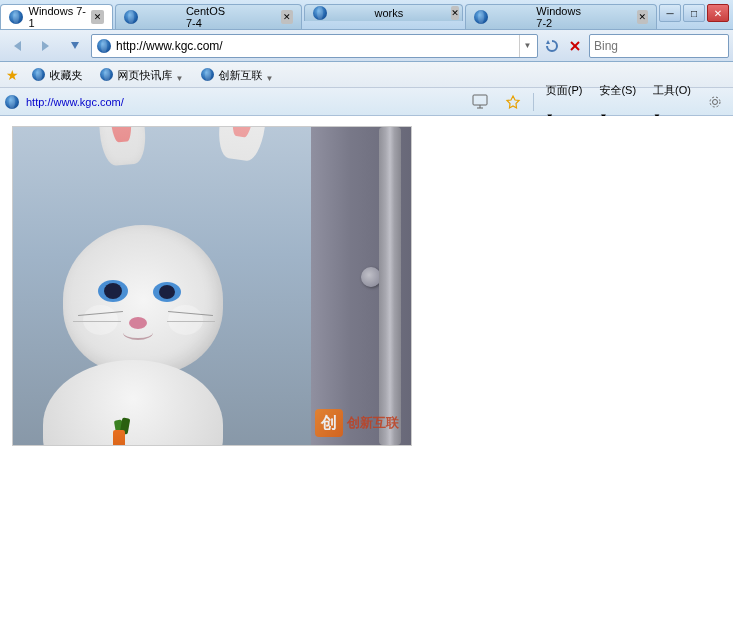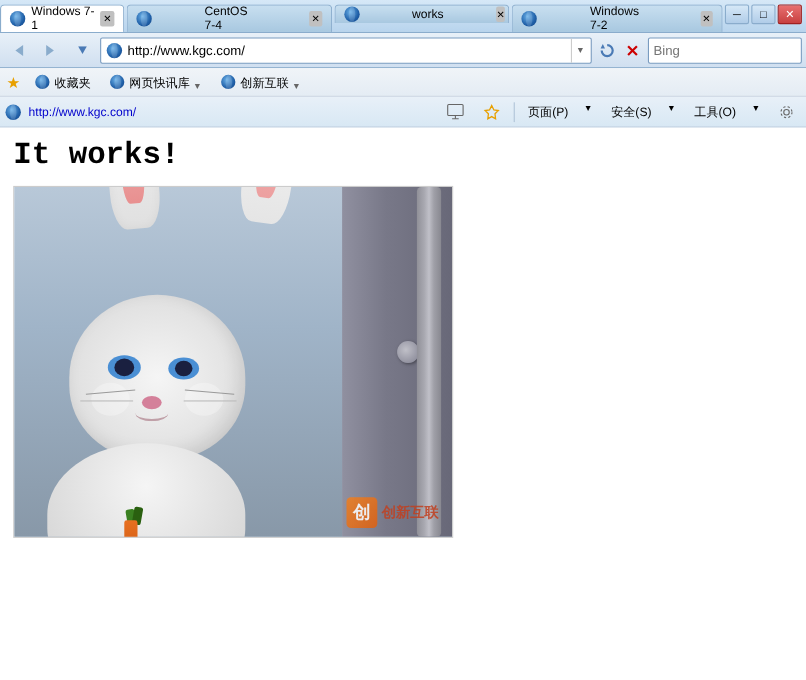--- a/index.html
+++ b/index.html
@@ -222,20 +222,21 @@
     }
     .toolbar2-btn {
       display: flex;
       justify-content: center;
       padding: 2px 6px;
       cursor: pointer;
       font-size: 11px;
       border: 1px solid transparent;
       border-radius: 2px;
       gap: 14px;
+      flex-direction: column;
     }
 
     
     .content-area {
       background: #fff;
       padding: 10px 12px;
       height: calc(618px - 30px - 32px - 26px - 28px);
       overflow: hidden;
       position: relative;
     }
@@ -655,21 +656,20 @@
     <div class="toolbar2-btn">
       <svg width="14" height="14" viewBox="0 0 14 14">
           <circle cx="7" cy="7" r="2.5" fill="none" stroke="#666" stroke-width="1"></circle>
           <circle cx="7" cy="7" r="5" fill="none" stroke="#666" stroke-width="1" stroke-dasharray="2 2"></circle>
         </svg>
     </div>
   </div>
 </div>
 
 <div class="content-area">
-  <div class="it-works">It works!</div>
 
   <div class="rabbit-image">
 
     <div style="position:absolute;top:0;left:0;right:100px;bottom:0;background:linear-gradient(to bottom, #b8c8d8 0%, #a0b4c8 40%, #8898a8 100%);"></div>
 
     <div class="wall-right">
       <div class="wall-bolt"></div>
       <div class="pipe-right"></div>
     </div>
 

